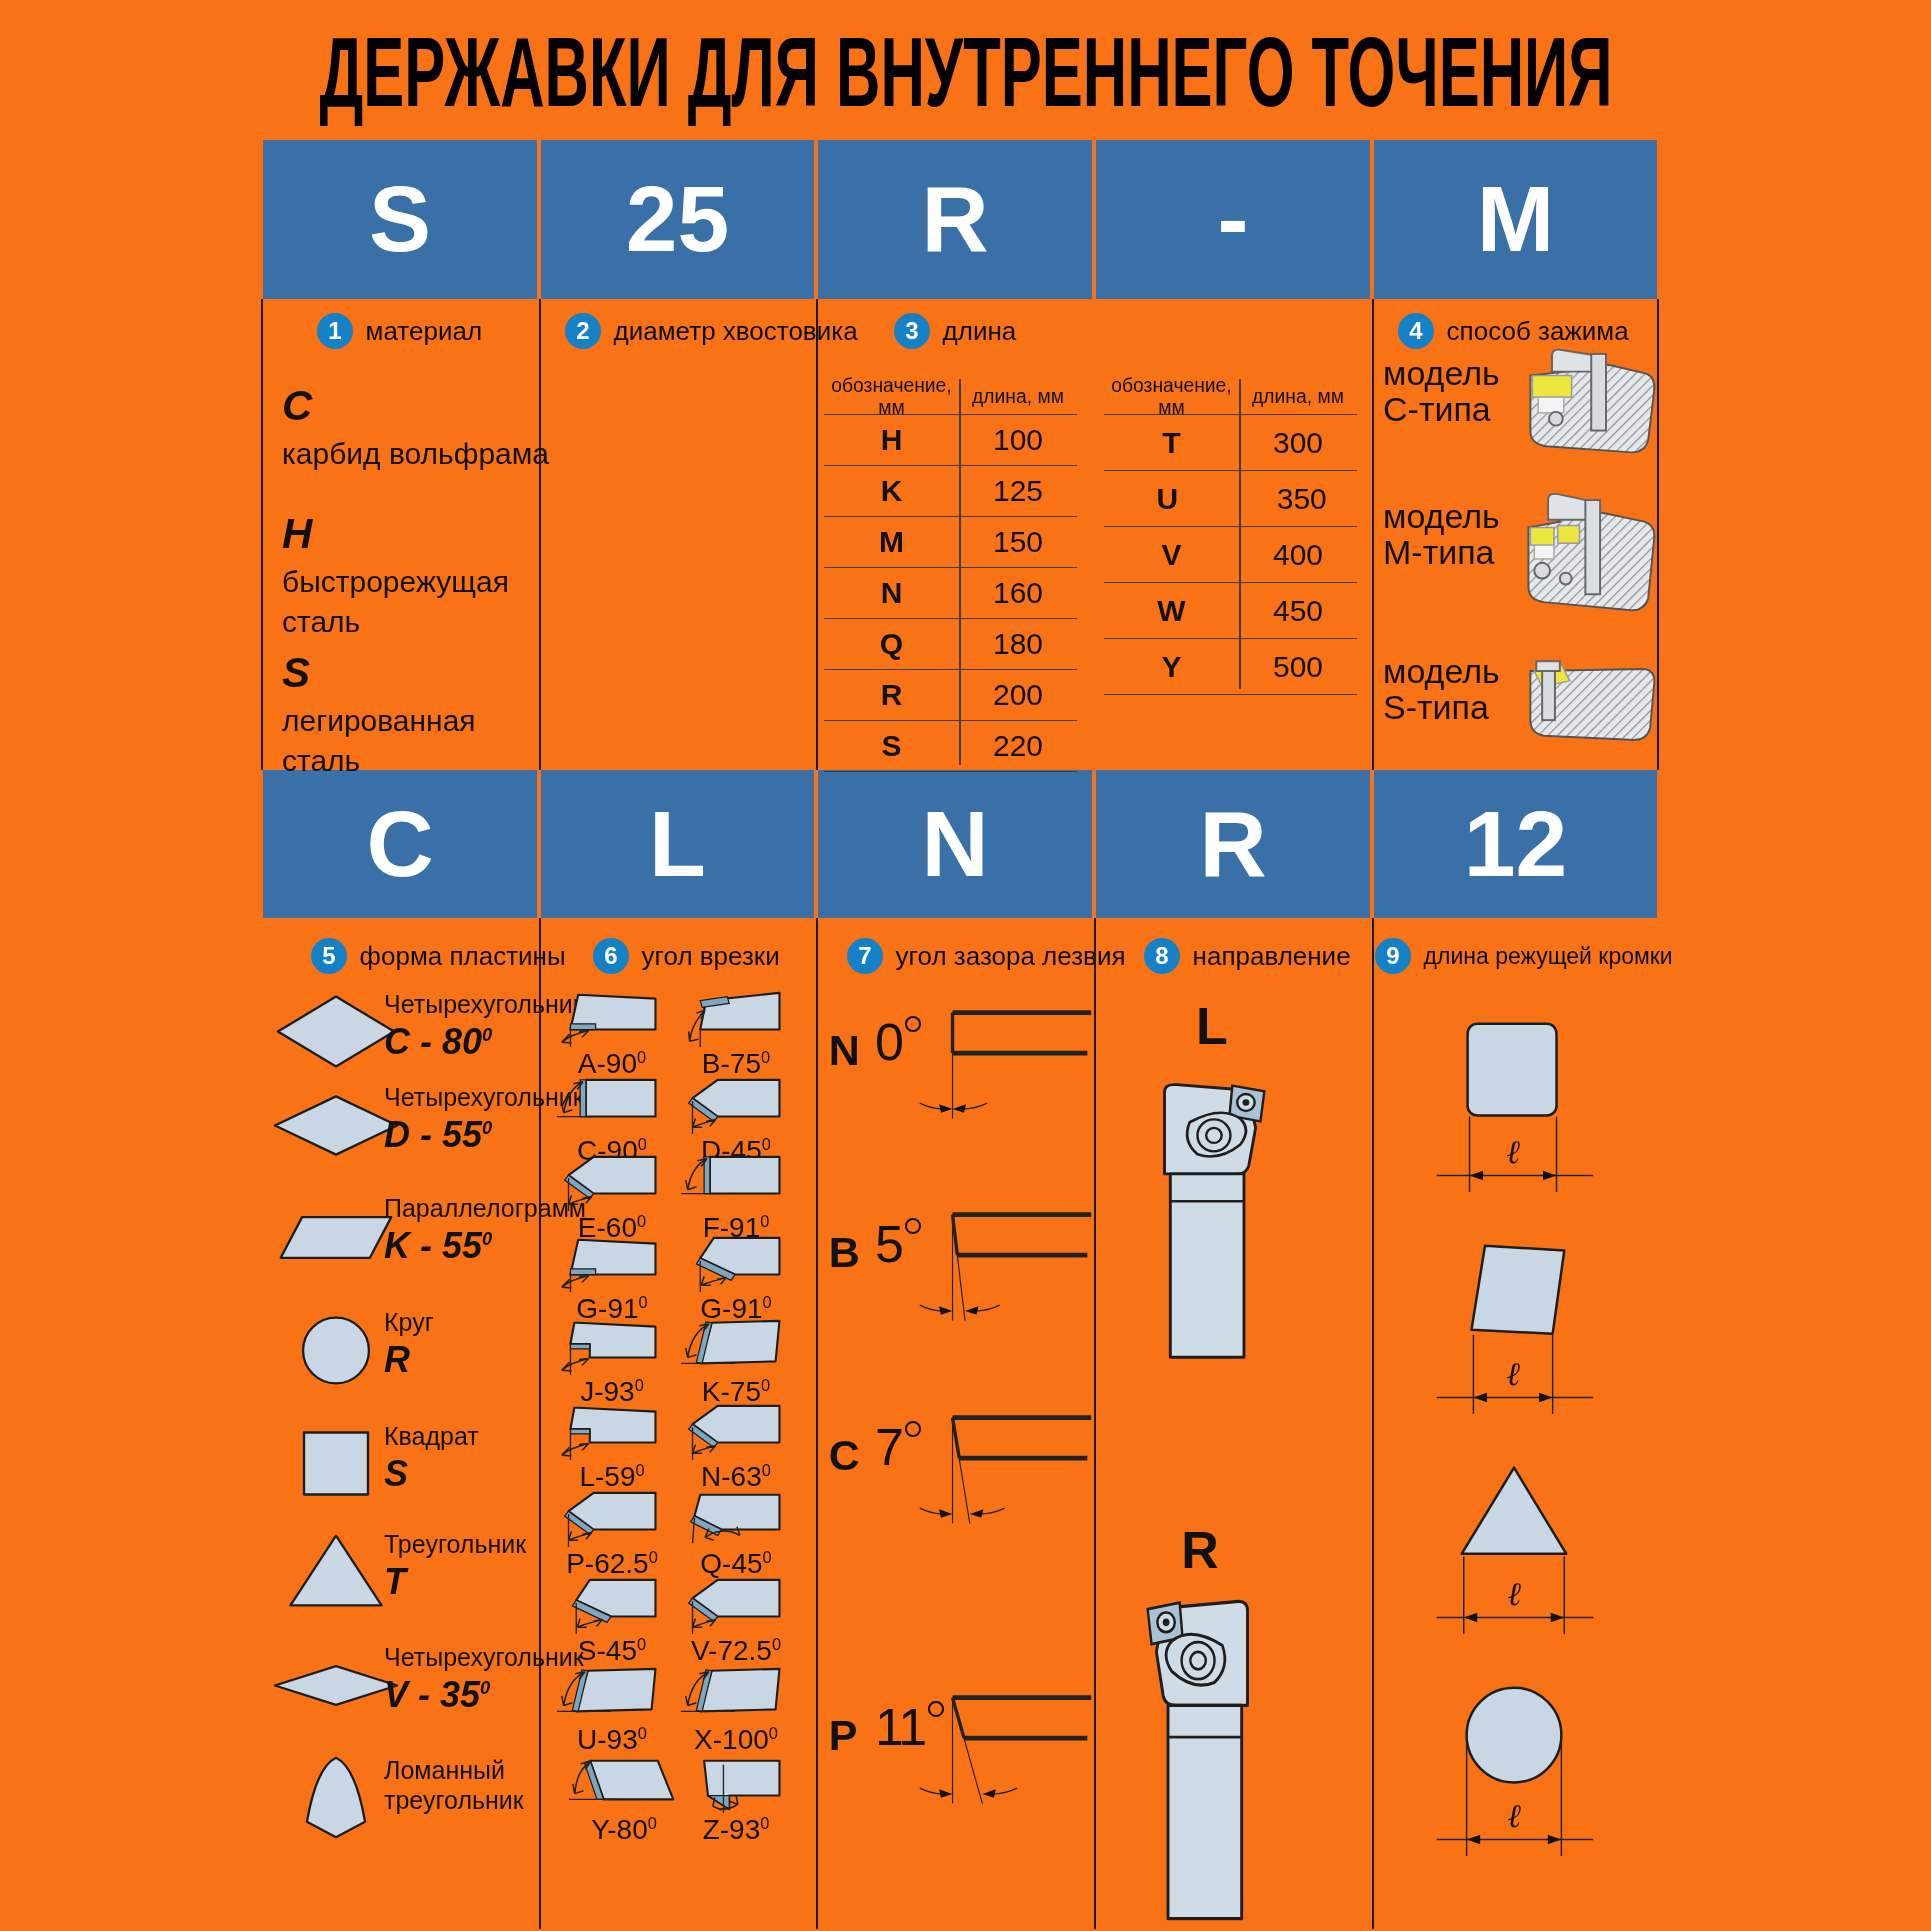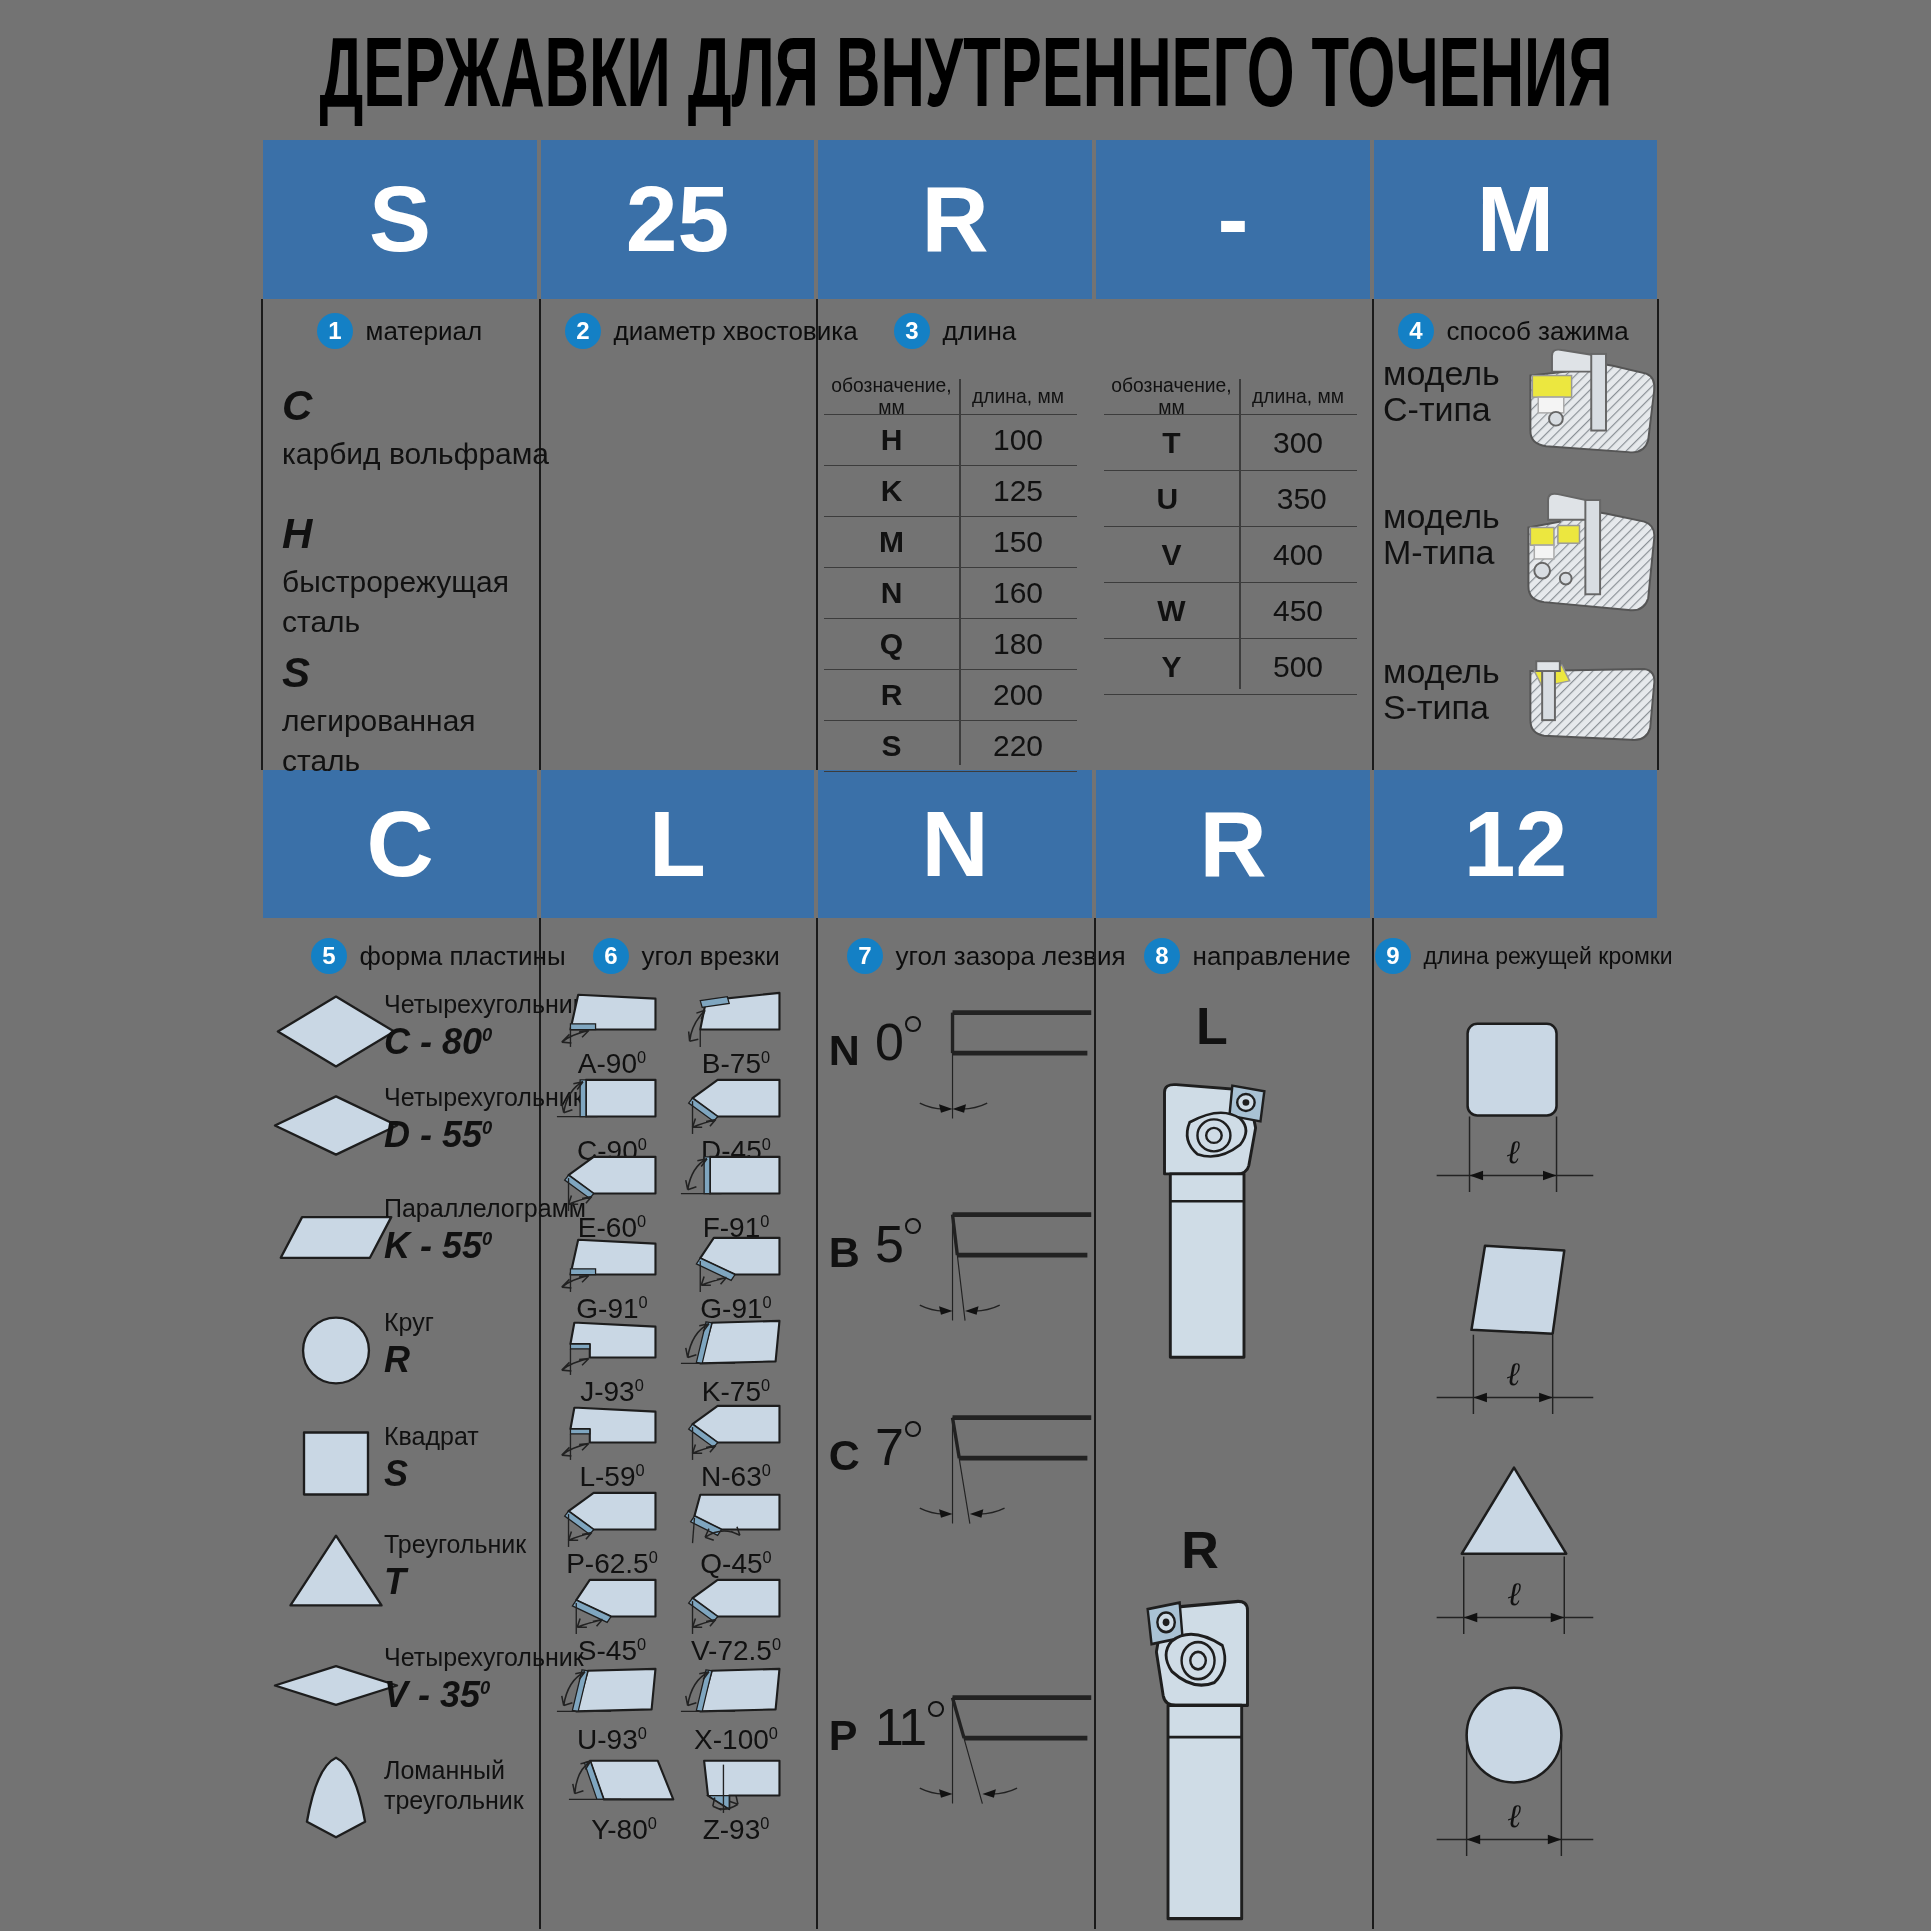--- a/index.html
+++ b/index.html
@@ -1,16 +1,16 @@
 <!DOCTYPE html>
 <html><head>
 <meta charset="utf-8">
 <style>
   html,body{margin:0;padding:0;background:#fff}
-  .canvas{position:relative;width:1931px;height:1931px;background:#737373;overflow:hidden;
+  .canvas{position:relative;width:1931px;height:1931px;background:#f97316;overflow:hidden;
           font-family:"Liberation Sans",sans-serif;color:#111}
   .title{position:absolute;top:15.4px;left:50%;transform:translateX(-50%) scale(0.82,1.32);
          transform-origin:center top;font-size:75px;font-weight:800;white-space:nowrap;color:#000}
   .blue-cell{position:absolute;background:#3a70a8;color:#fff;display:flex;align-items:center;
              justify-content:center;font-weight:700;font-size:93px}
   .vline{position:absolute;width:1.9px;background:#1a1a1a}
   .sec-head{position:absolute;display:flex;align-items:center;gap:12.6px;white-space:nowrap}
   .badge{width:36px;height:36px;border-radius:50%;background:#1480c5;color:#fff;font-size:24px;
          font-weight:700;display:flex;align-items:center;justify-content:center;flex:0 0 36px}
   .badge-label{font-size:26px;color:#0d0d0d}

